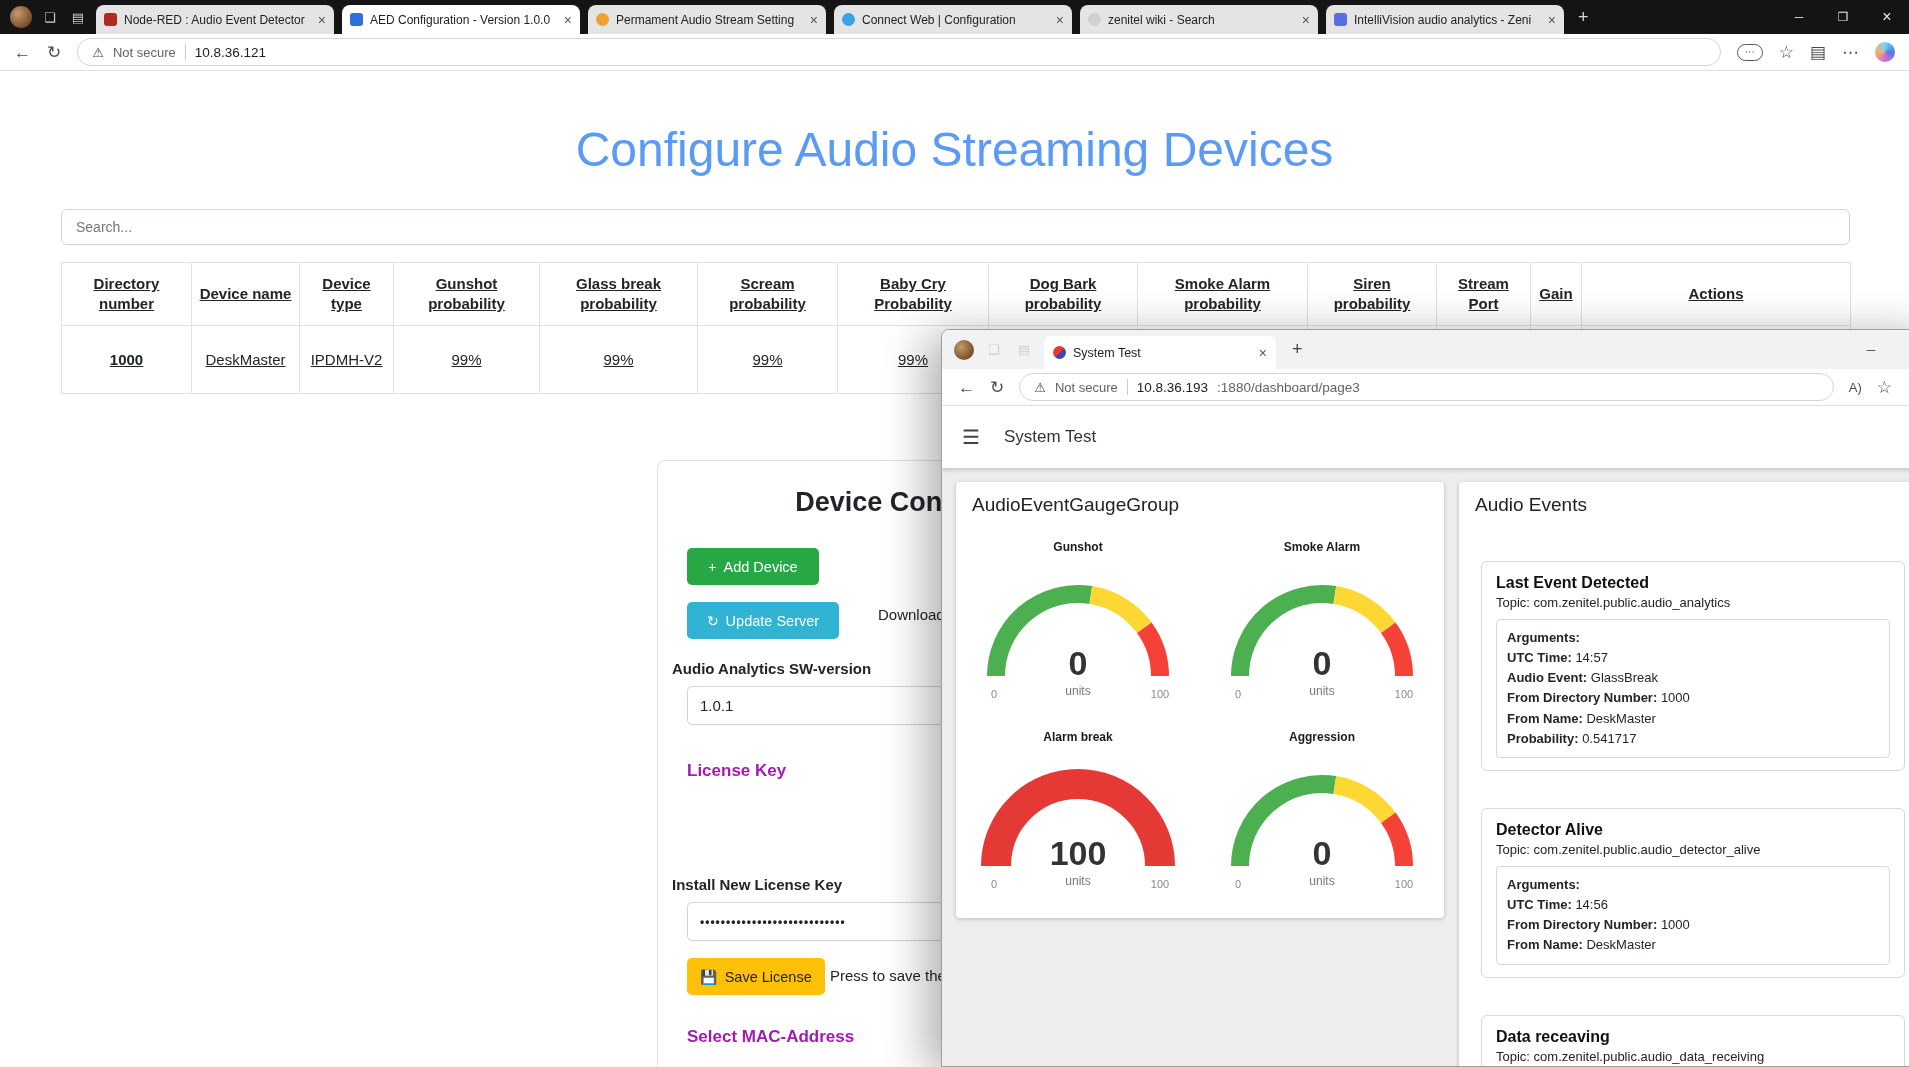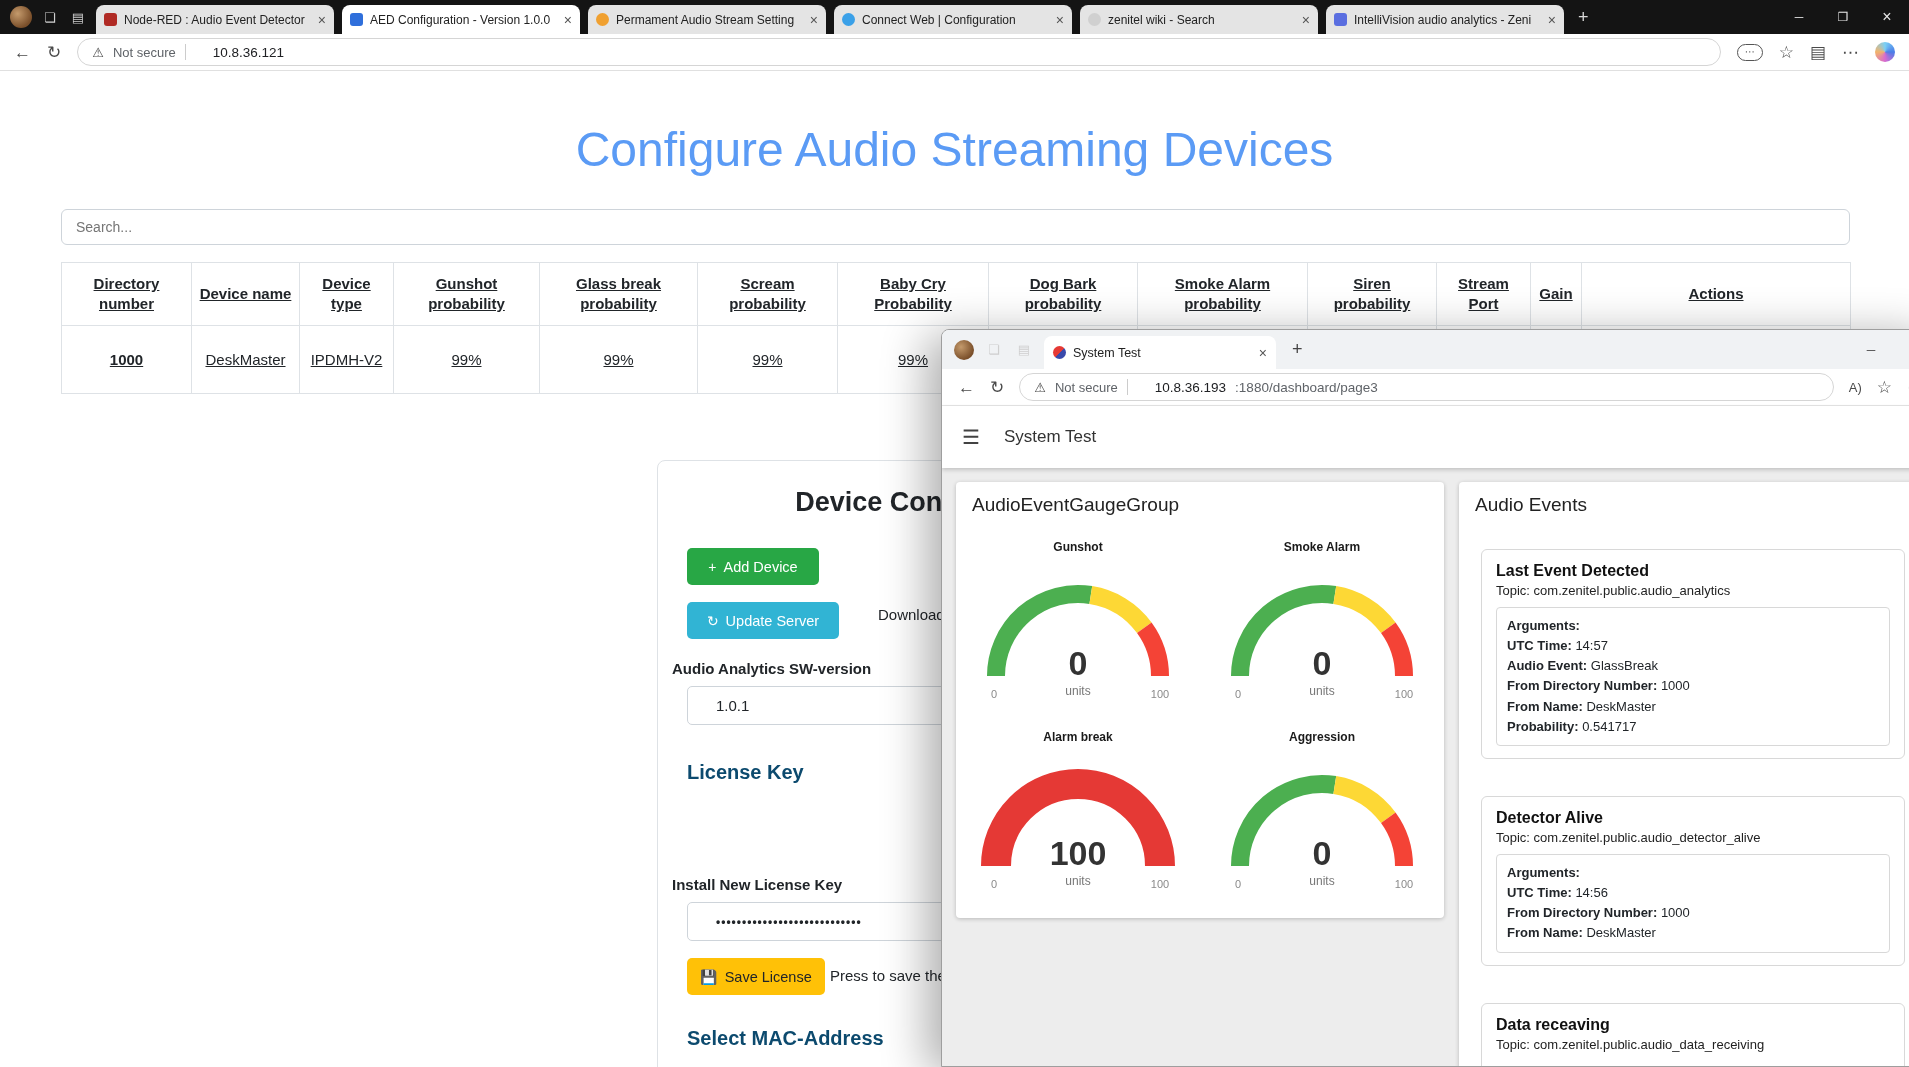--- a/index.html
+++ b/index.html
@@ -42,21 +42,21 @@
     border-bottom:1px solid #e0e0e0; display:flex; align-items:center; padding:0 14px; gap:16px;
   }
   .tb-icon { color:#4a4a4a; font-size:17px; flex:0 0 auto; line-height:1; }
   .addr-pill {
     flex:1; height:28px; border:1px solid #d5d5d5; border-radius:14px; background:#fff;
     display:flex; align-items:center; gap:9px; padding:0 14px; min-width:0;
   }
   .addr-sec { color:#5f6368; font-size:13px; }
   .warn-icon { color:#444; font-size:13px; }
   .vdiv { width:1px; height:16px; background:#ccc; }
-  .addr-url { color:#202124; font-size:13.5px;margin-left:18px; }
+  .addr-url { color:#202124; font-size:13.5px; }
   .addr-path { color:#5f6368; font-size:13.5px; }
   .bubble { border:1.5px solid #555; border-radius:9px; width:26px; height:17px;
     display:flex; align-items:center; justify-content:center; color:#555; font-size:10px; line-height:1; }
   .orb { width:20px; height:20px; border-radius:50%;
     background: conic-gradient(#7bd0f5,#4a7de8,#d86ad0,#f2b36b,#7bd0f5); flex:0 0 auto; }
 
   
   .page-title {
     position:absolute; left:0; top:122px; width:1909px; text-align:center;
     font-size:48px; font-weight:400; color:#5b9bf5;
@@ -88,25 +88,25 @@
     font-size:27px; font-weight:600; color:#212529; white-space:nowrap; }
   .btn { display:inline-flex; align-items:center; gap:7px; border:none; border-radius:5px;
     font-size:14.5px; font-family:"Liberation Sans", sans-serif; cursor:pointer; justify-content:center; }
   .btn-add { position:absolute; left:29px; top:87px; width:132px; height:37px; background:#28a745; color:#fff; }
   .btn-update { position:absolute; left:29px; top:141px; width:152px; height:37px; background:#31b4d4; color:#fff; }
   .btn-save { position:absolute; left:29px; top:497px; width:138px; height:37px; background:#ffc107; color:#212529; }
   .btn .bicon { font-size:14px; line-height:1; }
   .dl-text { position:absolute; left:220px; top:145px; font-size:15px; color:#212529; white-space:nowrap; }
   .dc-label { position:absolute; left:14px; font-size:15px; font-weight:bold; color:#212529; white-space:nowrap; }
   .lbl-sw { top:199px; } .lbl-install { top:415px; }
-  .dc-heading { position:absolute; left:29px; font-size:20px; font-weight:bold; color:#0c4a6e; white-space:nowrap; }
+  .dc-heading { position:absolute; left:29px; font-size:17px; font-weight:bold; color:#a21caf; white-space:nowrap; }
   .hd-license { top:300px; } .hd-mac { top:566px; }
   .dc-input {
     position:absolute; left:29px; width:495px; height:39px; border:1px solid #ced4da; border-radius:5px;
-    padding:0 28px; font-size:15px; font-family:"Liberation Sans", sans-serif; color:#212529; outline:none;
+    padding:0 12px; font-size:15px; font-family:"Liberation Sans", sans-serif; color:#212529; outline:none;
   }
   .in-sw { top:225px; }
   .in-status { top:350px; background:#e9ecef; }
   .in-pwd { top:441px; font-size:12px; font-weight:bold; letter-spacing:1px; }
   .save-hint { position:absolute; left:172px; top:506px; font-size:15px; color:#212529; white-space:nowrap; }
 
   
   .overlay-window {
     position:absolute; left:941px; top:329px; width:1000px; height:738px;
     background:#fff; border:1px solid #9e9e9e; border-radius:8px 8px 0 0; overflow:hidden; z-index:10;
@@ -145,21 +145,21 @@
   .val-arc { fill:none; stroke:#e53935; stroke-width:30; }
   .gminmax { font-size:11px; fill:#8a8a8a; font-family:"Liberation Sans", sans-serif; }
   .gauge-val { position:absolute; left:0; top:78px; width:100%; text-align:center; }
   .gv-num { font-size:34px; font-weight:600; color:#333; line-height:1; }
   .gv-units { font-size:12px; color:#777; margin-top:4px; }
 
   .events-panel { position:absolute; left:517px; top:14px; width:470px; height:700px; background:#fff;
     border-radius:4px; box-shadow:0 1px 4px rgba(0,0,0,.22); }
   .ep-title { position:absolute; left:16px; top:12px; font-size:19px; color:#222; }
   .ev-card { position:absolute; left:22px; width:424px; background:#fff; border:1px solid #d8d8d8;
-    border-radius:6px; padding:12px 14px; }
+    border-radius:6px; padding:12px 14px;margin-top:12px; }
   .ev-card.c0 { top:67px; } .ev-card.c1 { top:314px; } .ev-card.c2 { top:521px; height:200px; }
   .ev-title { font-size:16px; font-weight:700; color:#111; }
   .ev-topic { font-size:13px; color:#222; margin-top:3px; }
   .ev-box { border:1px solid #d8d8d8; border-radius:4px; margin-top:9px; padding:8px 10px; }
   .ev-line { font-size:13px; line-height:1.55; color:#212529; }
   .ev-label { font-weight:bold; }
 </style>
 </head>
 <body>
 

